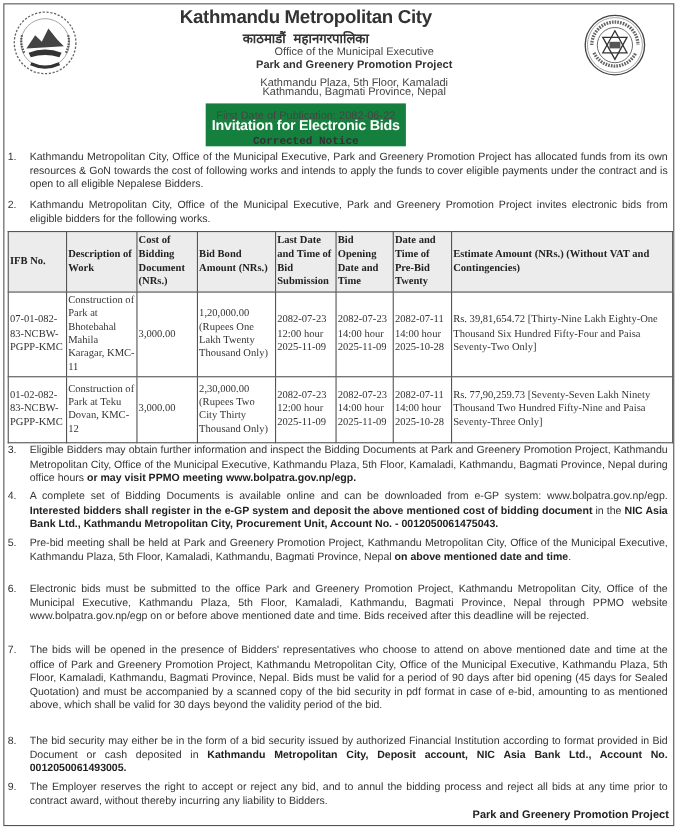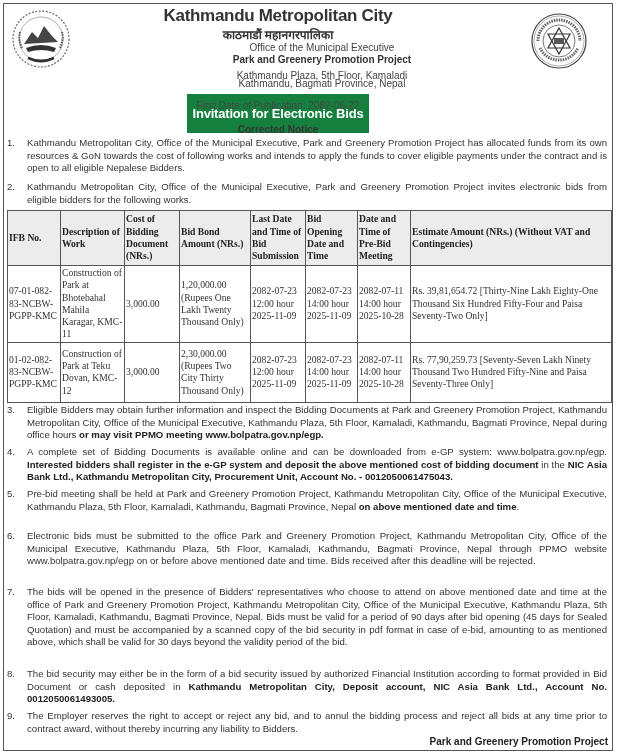--- a/index.html
+++ b/index.html
@@ -5,31 +5,31 @@
   html, body { margin: 0; padding: 0; background: #ffffff; }
   body { width: 618px; height: 756px; overflow: hidden; position: relative;
          font-family: "Liberation Sans", sans-serif; color: #2a2a2a; }
   .frame { position: absolute; left: 3px; top: 3px; width: 610px; height: 748px;
            border: 1px solid #555; box-sizing: border-box; }
   .seal { position: absolute; top: 8px; width: 62px; height: 62px; }
   .seal.left { left: 10px; }
   .seal.right { left: 530px; top: 12px; width: 58px; height: 58px; }
   .hdr { position: absolute; left: 0; width: 556px; text-align: center; }
   .title { top: 6px; font-size: 17px; font-weight: bold; color: #333; letter-spacing: -0.3px; }
-  .nepali { top: 26px; font-size: 12px; font-weight: bold; color: #333; font-family: Liberation Serif, serif; }
+  .nepali { top: 26px; font-size: 12px; font-weight: bold; color: #333; font-family: Liberation Mono, monospace; }
   .sub { font-size: 10px; color: #444; line-height: 12px; margin-left: 44px; }
   .office { top: 42px; }
   .proj { top: 54px; font-weight: bold; color: #333; }
   .addr1 { top: 70px; }
   .addr2 { top: 78px; }
   .banner-wrap { top: 94px; }
   .banner { display: inline-block; background: #15803d; color: #fff; font-weight: bold;
             font-size: 13px; padding: 12px 6px; letter-spacing: -0.2px; }
   .pubdate { top: 100px; font-size: 10px; color: #444; }
-  .corrected { top: 124px; font-size: 10px; font-weight: bold; color: #333; }
+  .corrected { top: 124px; font-size: 10px; font-weight: bold; color: #333; font-family: Liberation Mono, monospace; }
   .para { position: absolute; left: 7px; width: 600px; font-size: 9.6px; line-height: 12.6px; color: #333; }
   .para .num { position: absolute; left: 0; top: 0; }
   .para .txt { margin-left: 20px; display: block; text-align: justify; }
   .para b { color: #222; }
   table.bids { position: absolute; left: 7px; top: 210px; width: 604px; border-collapse: collapse;
                font-size: 9.6px; color: #333; table-layout: fixed; }
   table.bids th, table.bids td { border: 1px solid #555; text-align: left; vertical-align: middle;
                padding: 1px 1px; line-height: 12.3px; font-family: Liberation Serif, serif; }
   table.bids th { background: #ececec; font-weight: bold; color: #222; height: 52px; }
   table.bids td { height: 72px; }
@@ -95,21 +95,21 @@
       <col style="width:201px">
   </colgroup>
   <thead>
     <tr>
       <th>IFB No.</th>
       <th>Description of Work</th>
       <th>Cost of Bidding Document (NRs.)</th>
       <th>Bid Bond Amount (NRs.)</th>
       <th>Last Date and Time of Bid Submission</th>
       <th>Bid Opening Date and Time</th>
-      <th>Date and Time of Pre-Bid Meeting</th>
+      <th>Date and Time of Pre-Bid Twenty</th>
       <th>Estimate Amount (NRs.) (Without VAT and Contingencies)</th>
     </tr>
   </thead>
   <tbody>
     <tr class="r1">
       <td>07-01-082-83-NCBW-PGPP-KMC</td>
       <td>Construction of Park at Bhotebahal Mahila Karagar, KMC-11</td>
       <td>3,000.00</td>
       <td>1,20,000.00 (Rupees One Lakh Twenty Thousand Only)</td>
       <td>2082-07-23 12:00 hour 2025-11-09</td>

